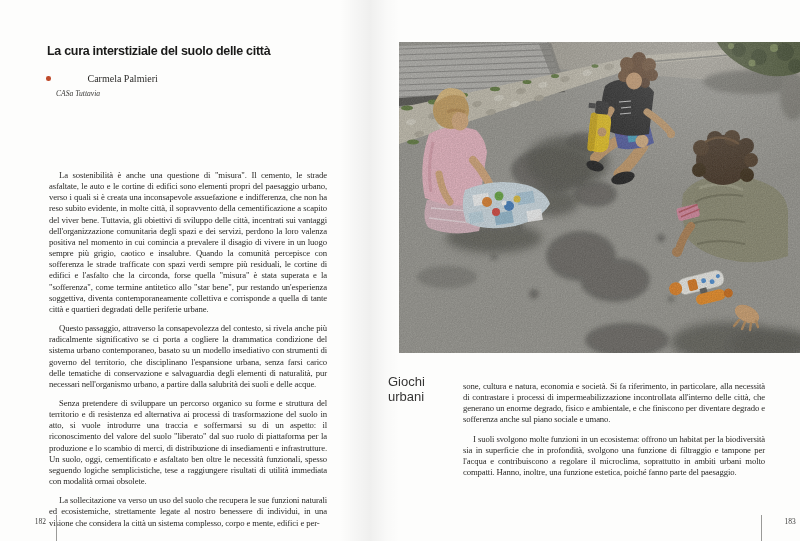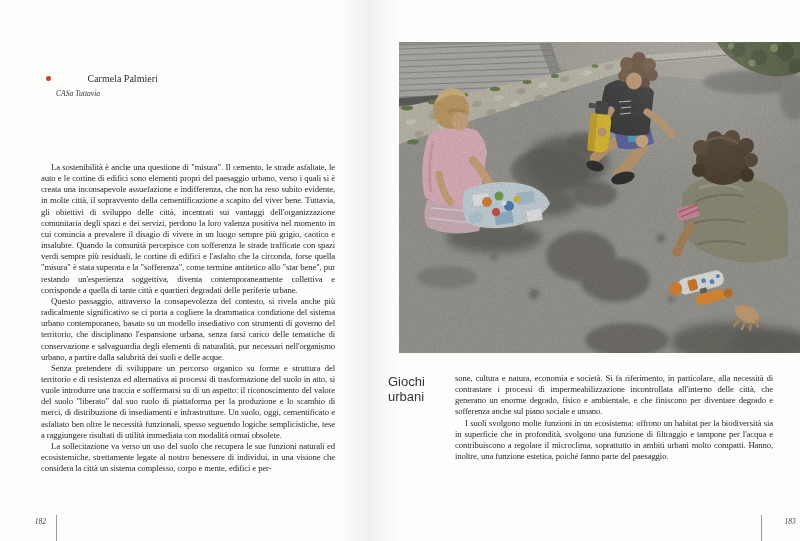--- a/index.html
+++ b/index.html
@@ -25,44 +25,44 @@
   .author { font-size:10px; color:#2d2c2a; }
   .affiliation {
     position:absolute; left:56px; top:89px; font-style:italic; font-size:7.6px; color:#3a3937;
   }
   .body-col {
     text-align:justify; font-size:8.7px; line-height:11.15px; letter-spacing:-0.12px;
     color:#2b2a28; hyphens:auto; -webkit-hyphens:auto;
   }
   .body-left { position:absolute; left:41px; top:162px; width:294px; }
   .body-right { position:absolute; left:455px; top:373px; width:318px; }
-  .body-col p { margin:0; }
+  .body-col p { margin:8px; }
   .body-col p.indent { text-indent:10px; }
   .photo-caption {
     position:absolute; left:388px; top:374px; width:63px; text-align:left;
     font-family:"Liberation Sans", sans-serif; font-size:13px; color:#363534;
   }
   .photo-frame { position:absolute; left:399px; top:42px; width:401px; height:311px; }
   .photo-frame svg { display:block; }
   .pagenum {
     position:absolute; top:517px; font-size:7.5px; color:#3b3b3a;
     font-family:"Liberation Serif", serif;
-    font-style:italic;
   }
   .pagenum-left  { left:18px; width:28px; text-align:right; }
   .pagenum-right { left:780px; width:20px; text-align:center; }
   .foot-rule { position:absolute; top:515px; width:1px; height:26px; background:#9a9a98; }
   .foot-rule-left  { left:56px; }
   .foot-rule-right { left:761px; }
 </style>
 </head>
 <body>
 
 <div class="spread">
 
+  <div class="title">La cura interstiziale del suolo delle città</div>
 
   <div class="byline">
     <span class="bullet"></span>
     <span class="author">Carmela Palmieri</span>
   </div>
   <div class="affiliation">CASa Tuttavia</div>
 
   <div class="body-col body-left" lang="it">
     <p class="indent">La sostenibilità è anche una questione di "misura". Il cemento, le strade asfaltate, le auto e le cortine di edifici sono elementi propri del paesaggio urbano, verso i quali si è creata una inconsapevole assuefazione e indifferenza, che non ha reso subito evidente, in molte città, il sopravvento della cementificazione a scapito del viver bene. Tuttavia, gli obiettivi di sviluppo delle città, incentrati sui vantaggi dell'organizzazione comunitaria degli spazi e dei servizi, perdono la loro valenza positiva nel momento in cui comincia a prevalere il disagio di vivere in un luogo sempre più grigio, caotico e insalubre. Quando la comunità percepisce con sofferenza le strade trafficate con spazi verdi sempre più residuali, le cortine di edifici e l'asfalto che la circonda, forse quella "misura" è stata superata e la "sofferenza", come termine antitetico allo "star bene", pur restando un'esperienza soggettiva, diventa contemporaneamente collettiva e corrisponde a quella di tante città e quartieri degradati delle periferie urbane.</p>
     <p class="indent">Questo passaggio, attraverso la consapevolezza del contesto, si rivela anche più radicalmente significativo se ci porta a cogliere la drammatica condizione del sistema urbano contemporaneo, basato su un modello insediativo con strumenti di governo del territorio, che disciplinano l'espansione urbana, senza farsi carico delle tematiche di conservazione e salvaguardia degli elementi di naturalità, pur necessari nell'organismo urbano, a partire dalla salubrità dei suoli e delle acque.</p>

